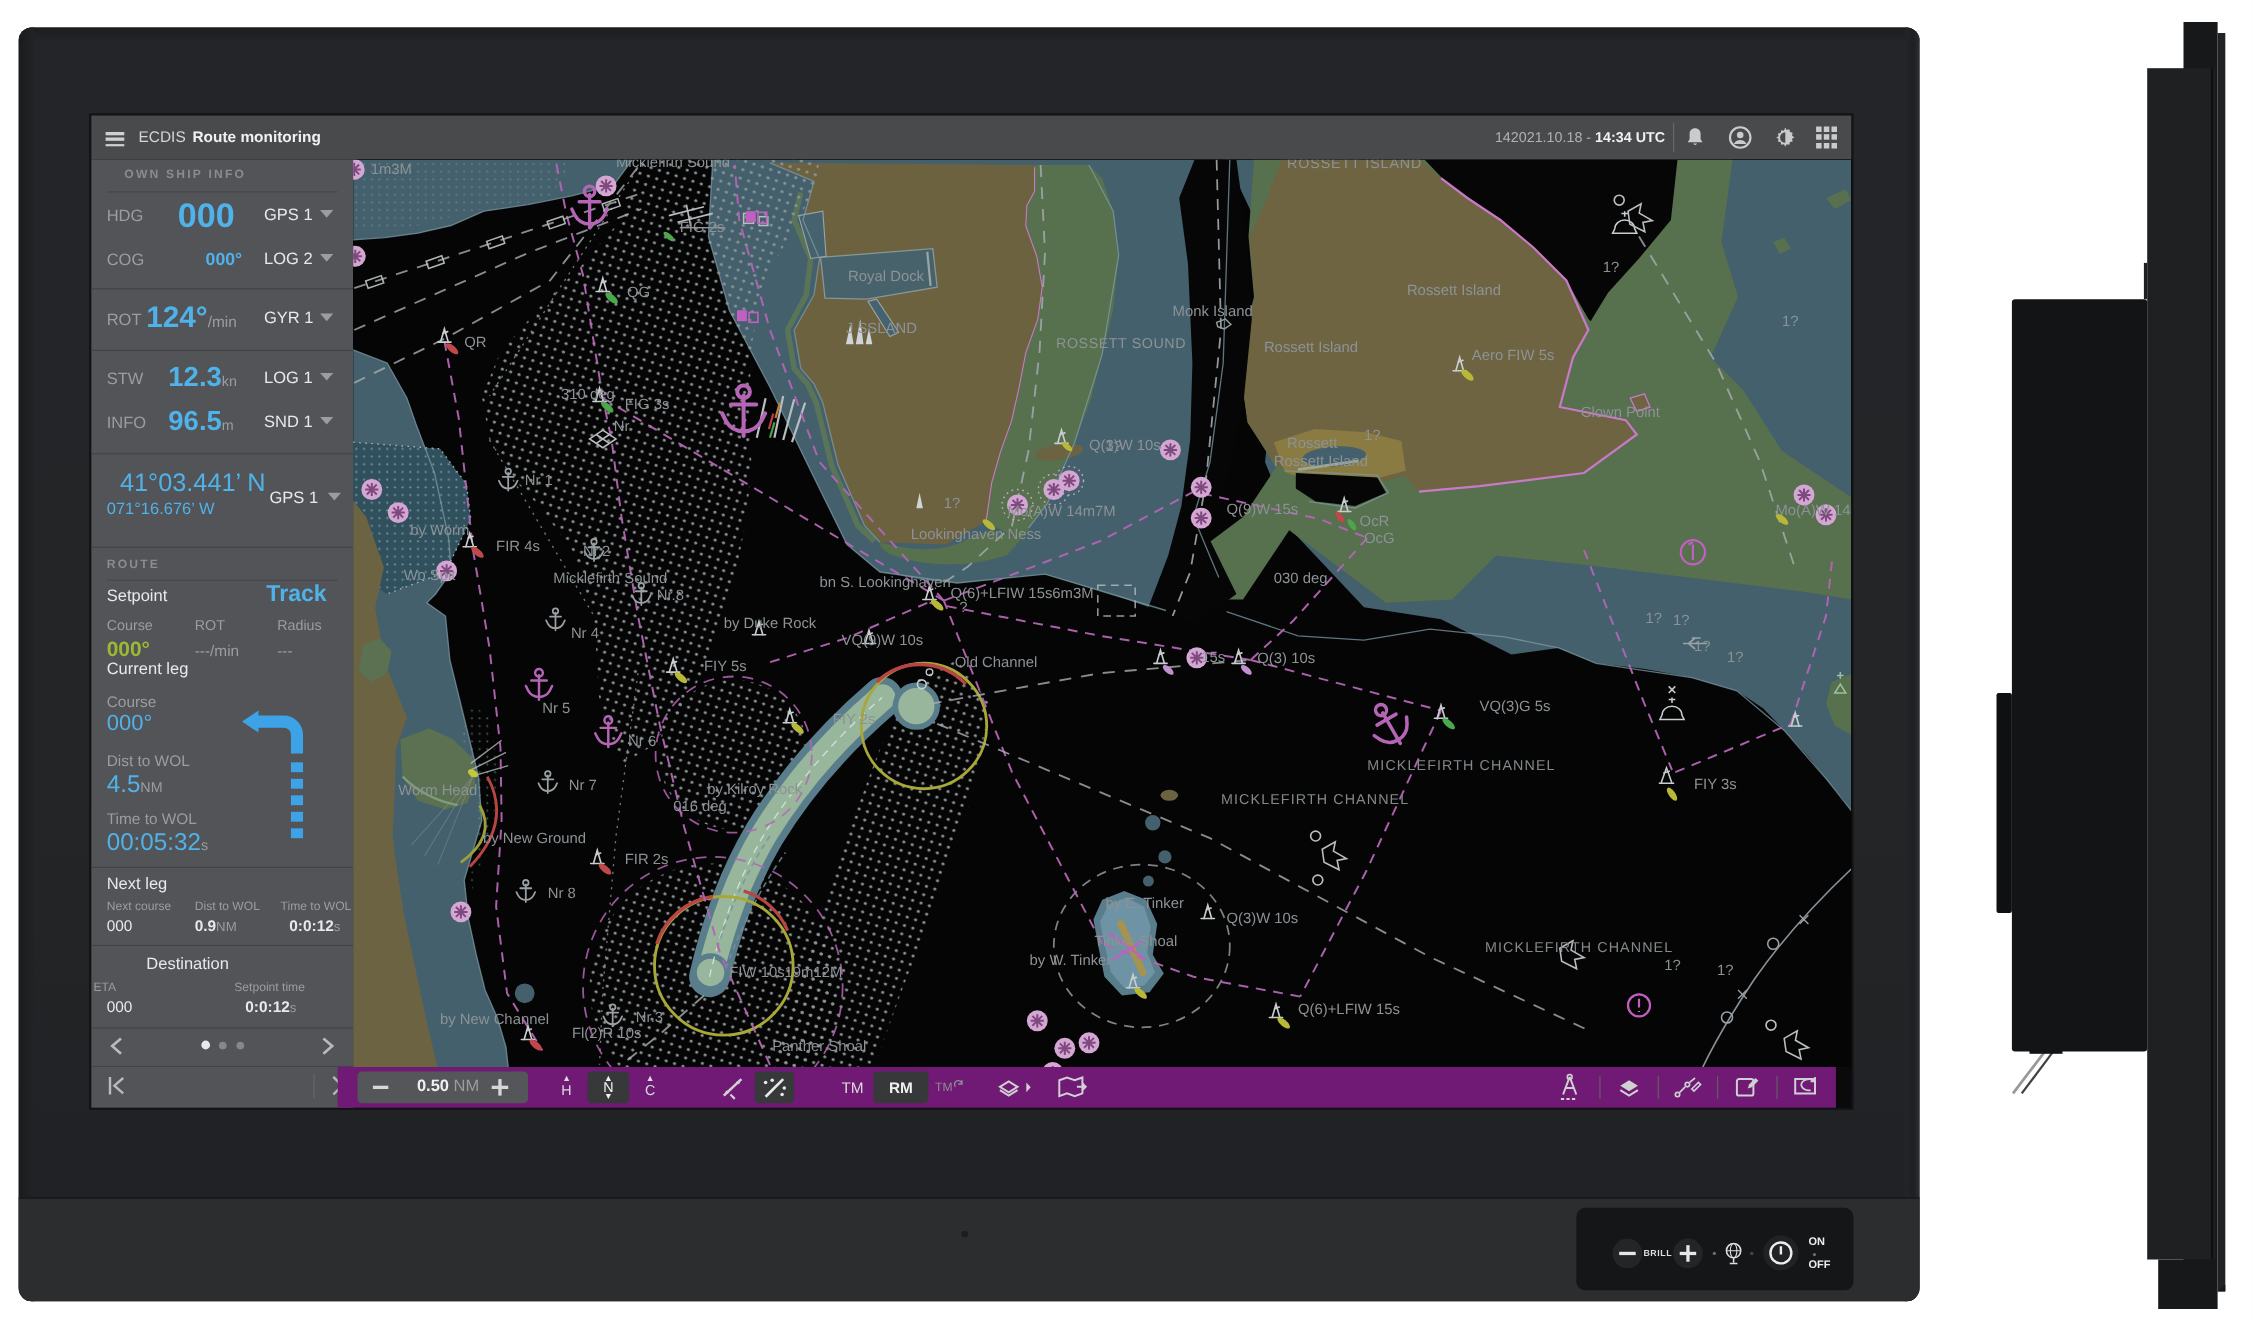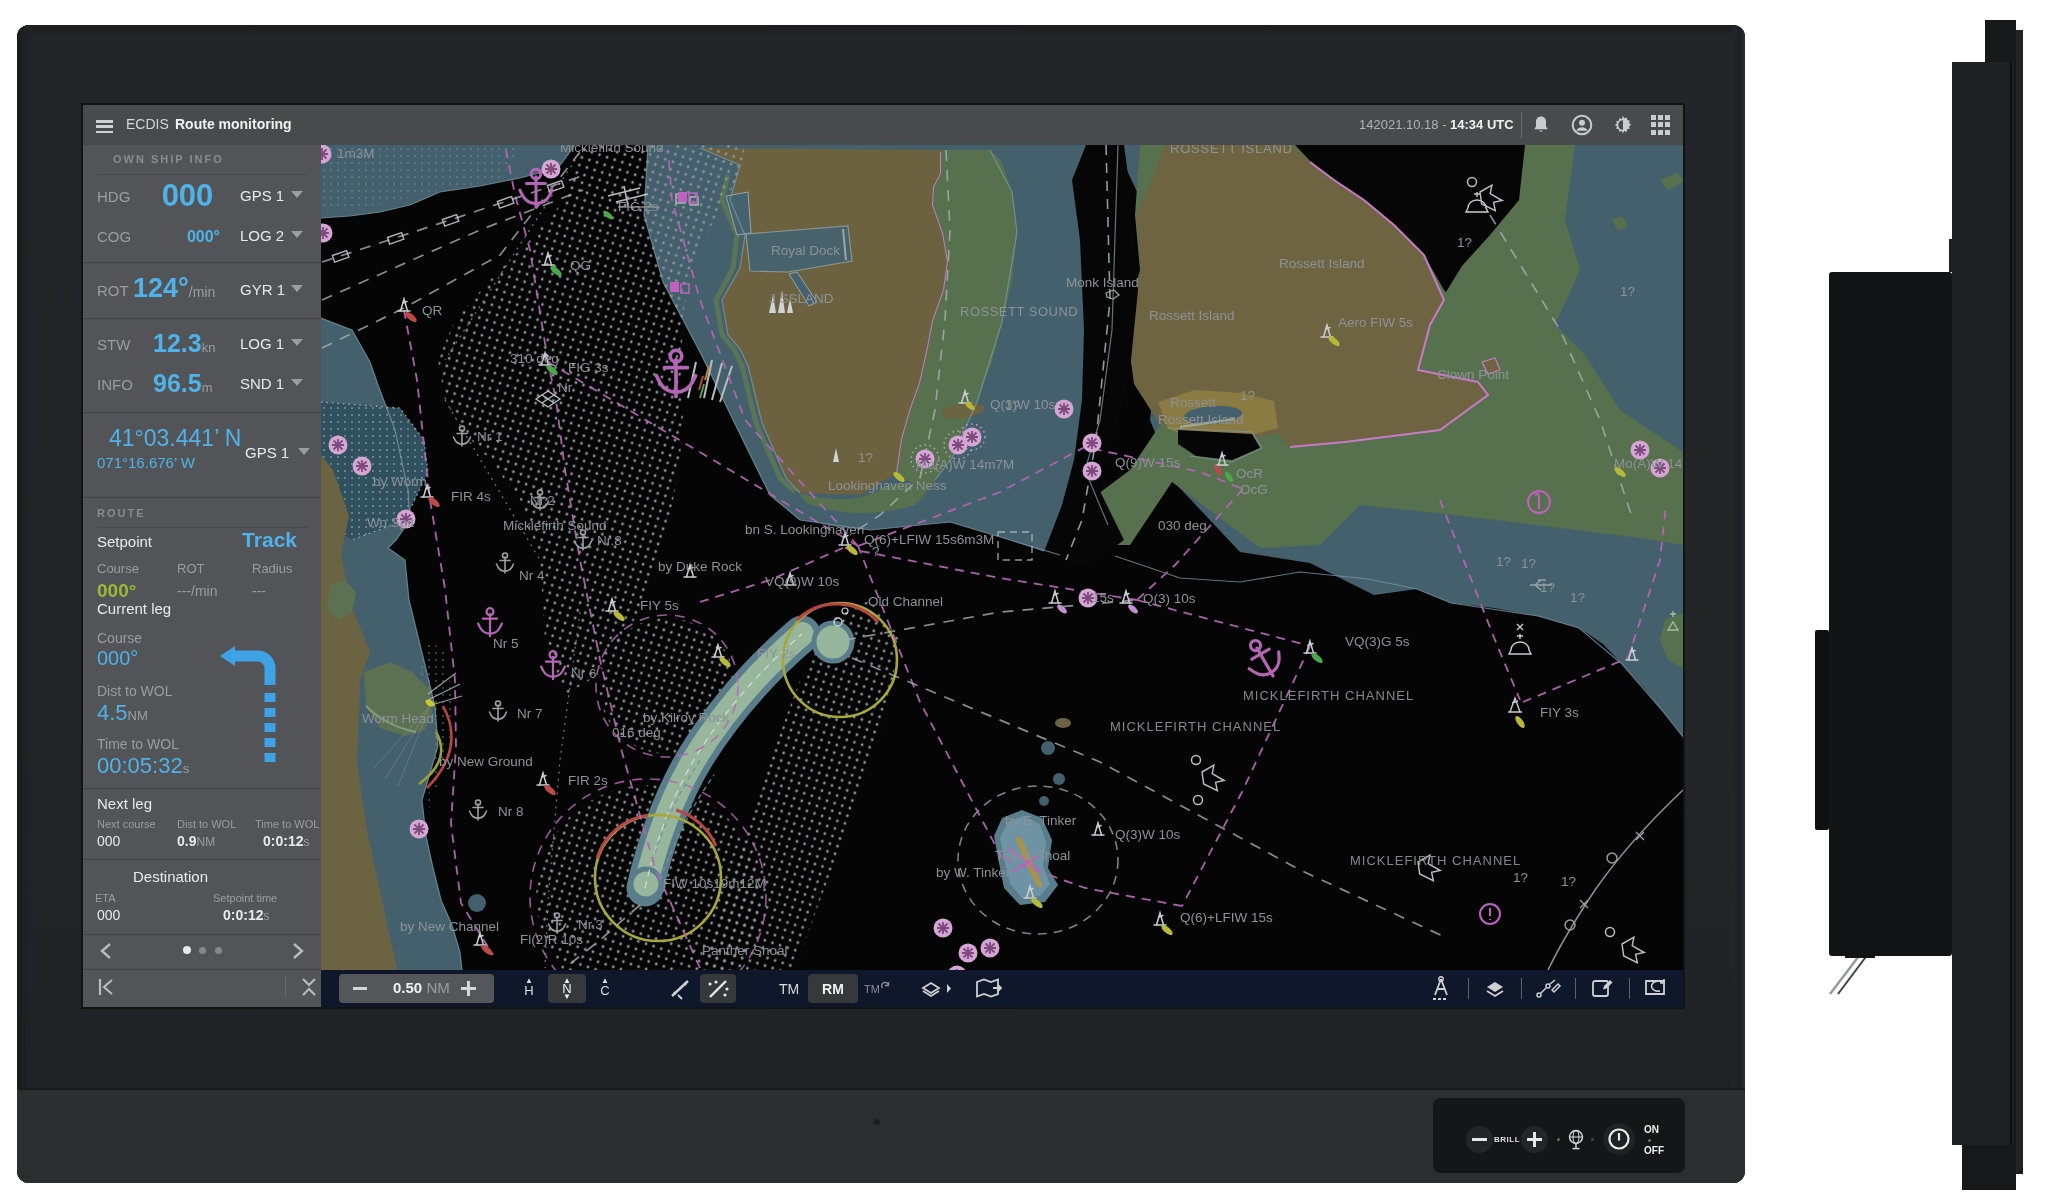--- a/index.html
+++ b/index.html
@@ -9,21 +9,21 @@
   #monitor{position:absolute;left:17px;top:25px;width:1728px;height:1158px;border-radius:12px;
     background:linear-gradient(180deg,#232528 0%,#232527 60%,#1f2124 100%);}
   #monitor .edgeL{position:absolute;left:0;top:0;width:14px;height:100%;border-radius:12px 0 0 12px;background:linear-gradient(90deg,#191b1d,#212326);}
   #monitor .edgeT{position:absolute;left:0;top:0;width:100%;height:12px;border-radius:12px 12px 0 0;background:linear-gradient(180deg,#1b1d1f,#222427);}
   #monitor .edgeR{position:absolute;right:0;top:0;width:13px;height:100%;border-radius:0 12px 12px 0;background:linear-gradient(90deg,#232528,#1d1f22 60%,#2c2e31);}
   #chin{position:absolute;left:0;top:1063px;width:1728px;height:95px;background:#2b2d2f;border-top:2px solid #1a1b1d;border-radius:0 0 12px 12px;}
   #ctrl{position:absolute;left:1416px;top:8px;width:252px;height:75px;background:#141618;border-radius:8px;}
   #screen{position:absolute;left:66px;top:80px;width:1600px;height:902px;background:#0a0a0a;box-shadow:0 0 0 2px #121315;}
   #topbar{position:absolute;left:0;top:0;width:1600px;height:40px;background:#494a4c;color:#dadbdc;}
   #sidebar{position:absolute;left:0;top:40px;width:238px;height:862px;background:#525458;}
-  #toolbar{position:absolute;left:238px;top:865px;width:1362px;height:37px;background:#0f172a;}
+  #toolbar{position:absolute;left:224px;top:865px;width:1362px;height:37px;background:#701a75;}
   #chartbox{position:absolute;left:238px;top:40px;width:1362px;height:825px;background:#060606;overflow:hidden;}
   .lab{color:#9b9da0;} .wt{color:#e8e9ea;} .cy{color:#4fb2e8;} .gn{color:#9cb835;}
   .caret{display:inline-block;width:0;height:0;border-left:6px solid transparent;border-right:6px solid transparent;border-top:7px solid #9b9da0;}
   .sep{position:absolute;left:0;width:238px;height:1px;background:#414347;}
   .btn{position:absolute;top:4px;height:29px;background:#545659;border-radius:4px;color:#d6d7d8;}
   .ibtn{display:flex;align-items:center;justify-content:center;}
 </style>
 </head>
 <body>
 <div id="stage">
@@ -155,21 +155,21 @@
         <div class="sep" style="top:643px;"></div>
         <div class="abs wt" style="left:14px;top:650px;font-size:15px;">Next leg</div>
         <div class="abs lab" style="left:14px;top:673px;font-size:11px;">Next course</div>
         <div class="abs lab" style="left:94px;top:673px;font-size:11px;">Dist to WOL</div>
         <div class="abs lab" style="left:172px;top:673px;font-size:11px;">Time to WOL</div>
         <div class="abs wt" style="left:14px;top:688px;font-size:14px;">000</div>
         <div class="abs" style="left:94px;top:688px;font-size:14px;"><span class="wt" style="font-weight:bold;">0.9</span><span class="lab" style="font-size:12px;">NM</span></div>
         <div class="abs" style="left:180px;top:688px;font-size:14px;"><span class="wt" style="font-weight:bold;">0:0:12</span><span class="lab" style="font-size:12px;">s</span></div>
         <div class="sep" style="top:714px;"></div>
         <div class="abs wt" style="left:14px;top:723px;font-size:15px;margin-left:36px;">Destination</div>
-        <div class="abs lab" style="left:12px;top:747px;font-size:11px;text-align:center;">ETA</div>
+        <div class="abs lab" style="left:2px;top:747px;font-size:11px;text-align:center;">ETA</div>
         <div class="abs lab" style="left:130px;top:747px;font-size:11px;">Setpoint time</div>
         <div class="abs wt" style="left:14px;top:762px;font-size:14px;">000</div>
         <div class="abs" style="left:140px;top:762px;font-size:14px;"><span class="wt" style="font-weight:bold;">0:0:12</span><span class="lab" style="font-size:12px;">s</span></div>
         <div class="sep" style="top:789px;"></div>
         <svg class="abs" style="left:16px;top:797px;" width="14" height="18" viewBox="0 0 14 18">
             <path d="M11 2 L3 9 L11 16" fill="none" stroke="#b9babc" stroke-width="2.4"></path>
           </svg>
         <div class="abs" style="left:100px;top:801px;width:8px;height:8px;border-radius:50%;background:#e8e9ea;"></div>
         <div class="abs" style="left:116px;top:802px;width:7px;height:7px;border-radius:50%;background:#85878a;"></div>
         <div class="abs" style="left:132px;top:802px;width:7px;height:7px;border-radius:50%;background:#85878a;"></div>

